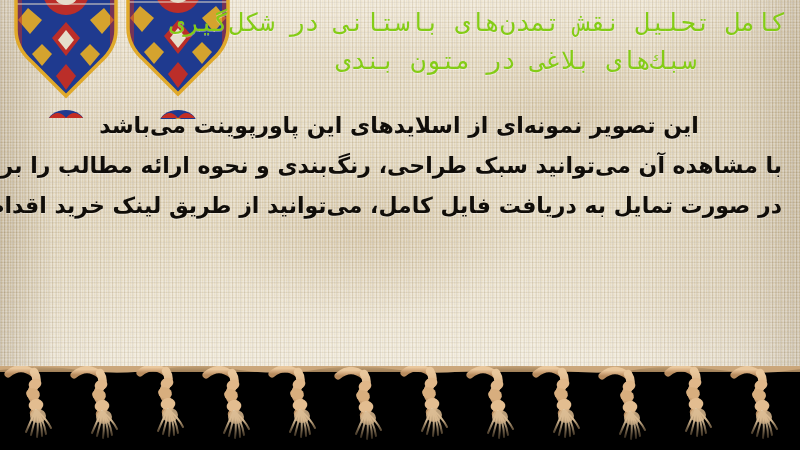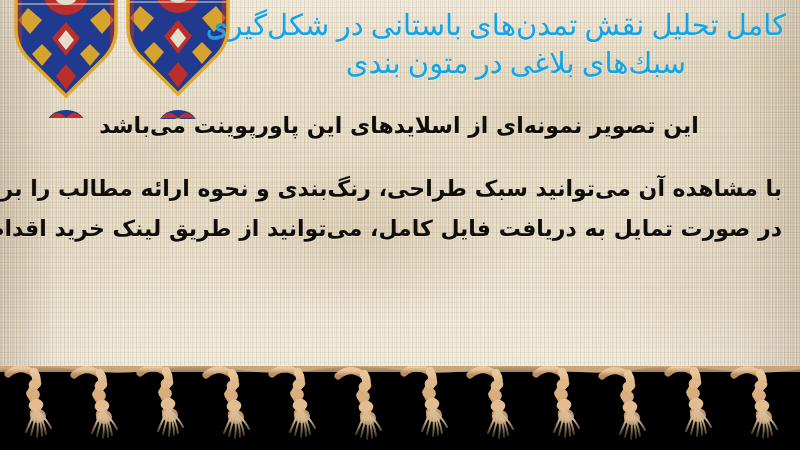--- a/index.html
+++ b/index.html
@@ -85,24 +85,24 @@
   
   .title-block {
     position: absolute;
     right: 14px;
     top: 6px;
     width: 540px;
     text-align: center;
     direction: rtl;
   }
   .title-line {
-    font-family: Liberation Serif, serif;
-    font-size: 29px;
+    font-family: Liberation Mono, monospace;
+    font-size: 25px;
     line-height: 38px;
-    color: #0ea5e9;
+    color: #84cc16;
     white-space: nowrap;
     letter-spacing: 0px;
     text-shadow: 0 1px 0 rgba(255,255,255,0.35);
   }
 
   
   .body-block {
     position: absolute;
     right: 18px;
     top: 106px;
@@ -112,21 +112,21 @@
   }
   .body-line {
     font-family: "DejaVu Sans", "Liberation Sans", sans-serif;
     font-size: 22px;
     font-weight: bold;
     line-height: 40px;
     color: #100d09;
     white-space: nowrap;
     text-shadow: 0 1px 0 rgba(255,255,255,0.30);
   }
-  .body-line.first { margin-bottom: 23px; }
+  .body-line.first { margin-bottom: 0; }
 
   
   .fringe-zone {
     position: absolute;
     left: 0;
     top: 366px;
     width: 800px;
     height: 84px;
     background: #000000;
     overflow: hidden;

